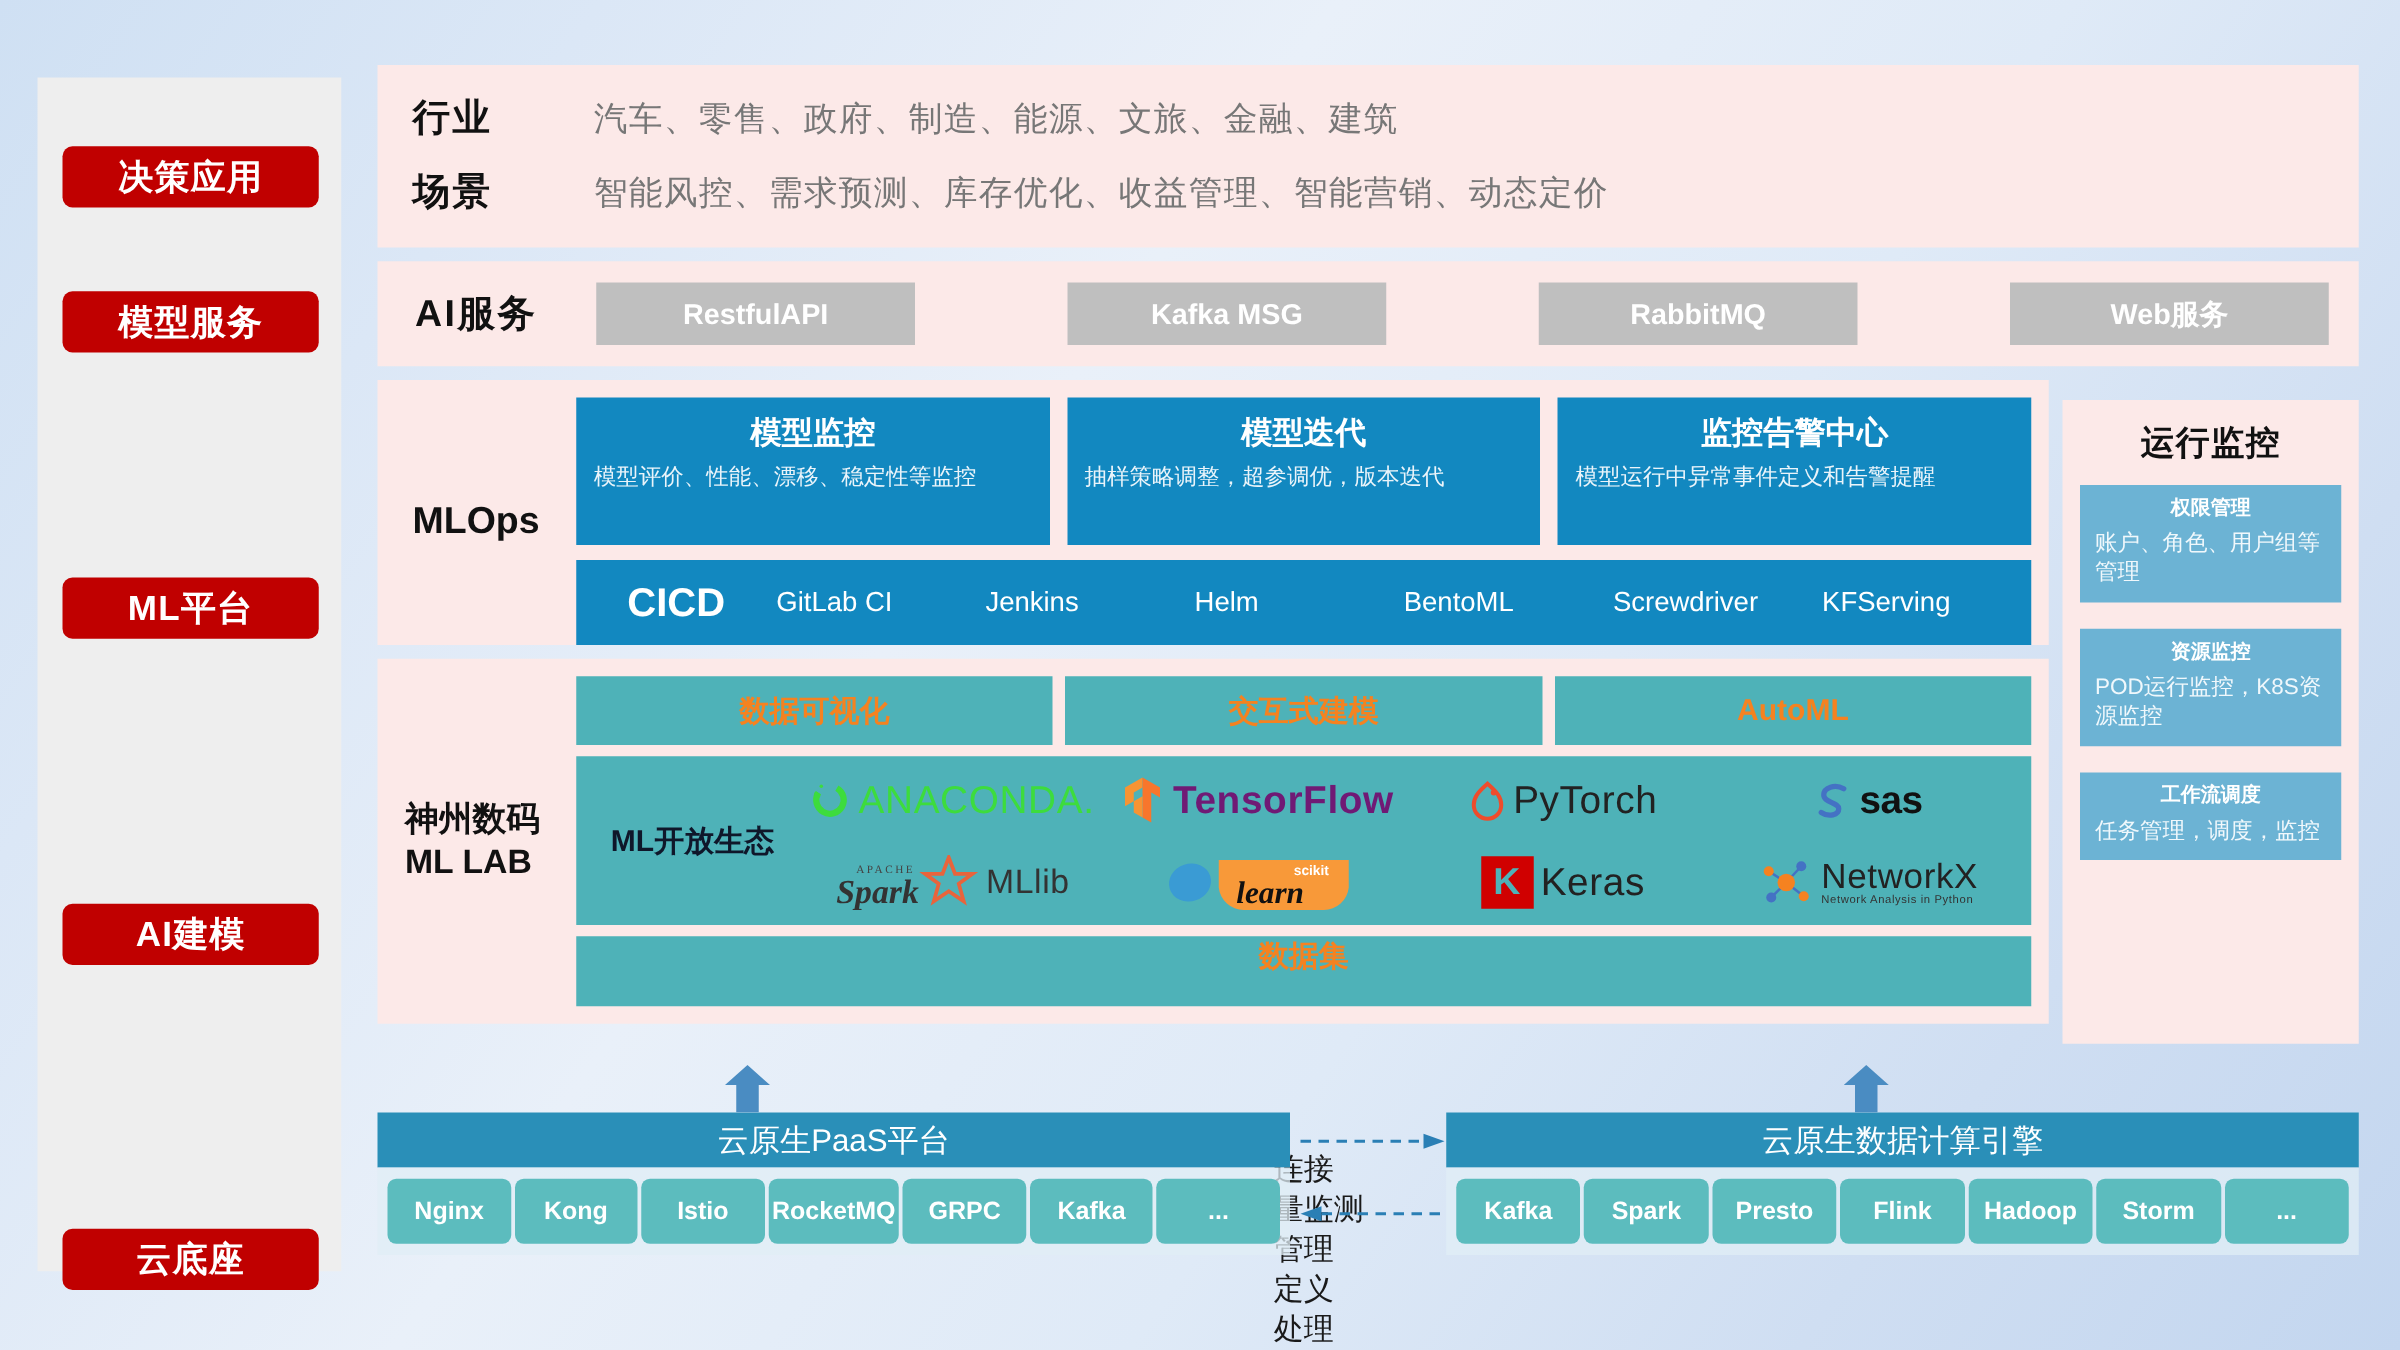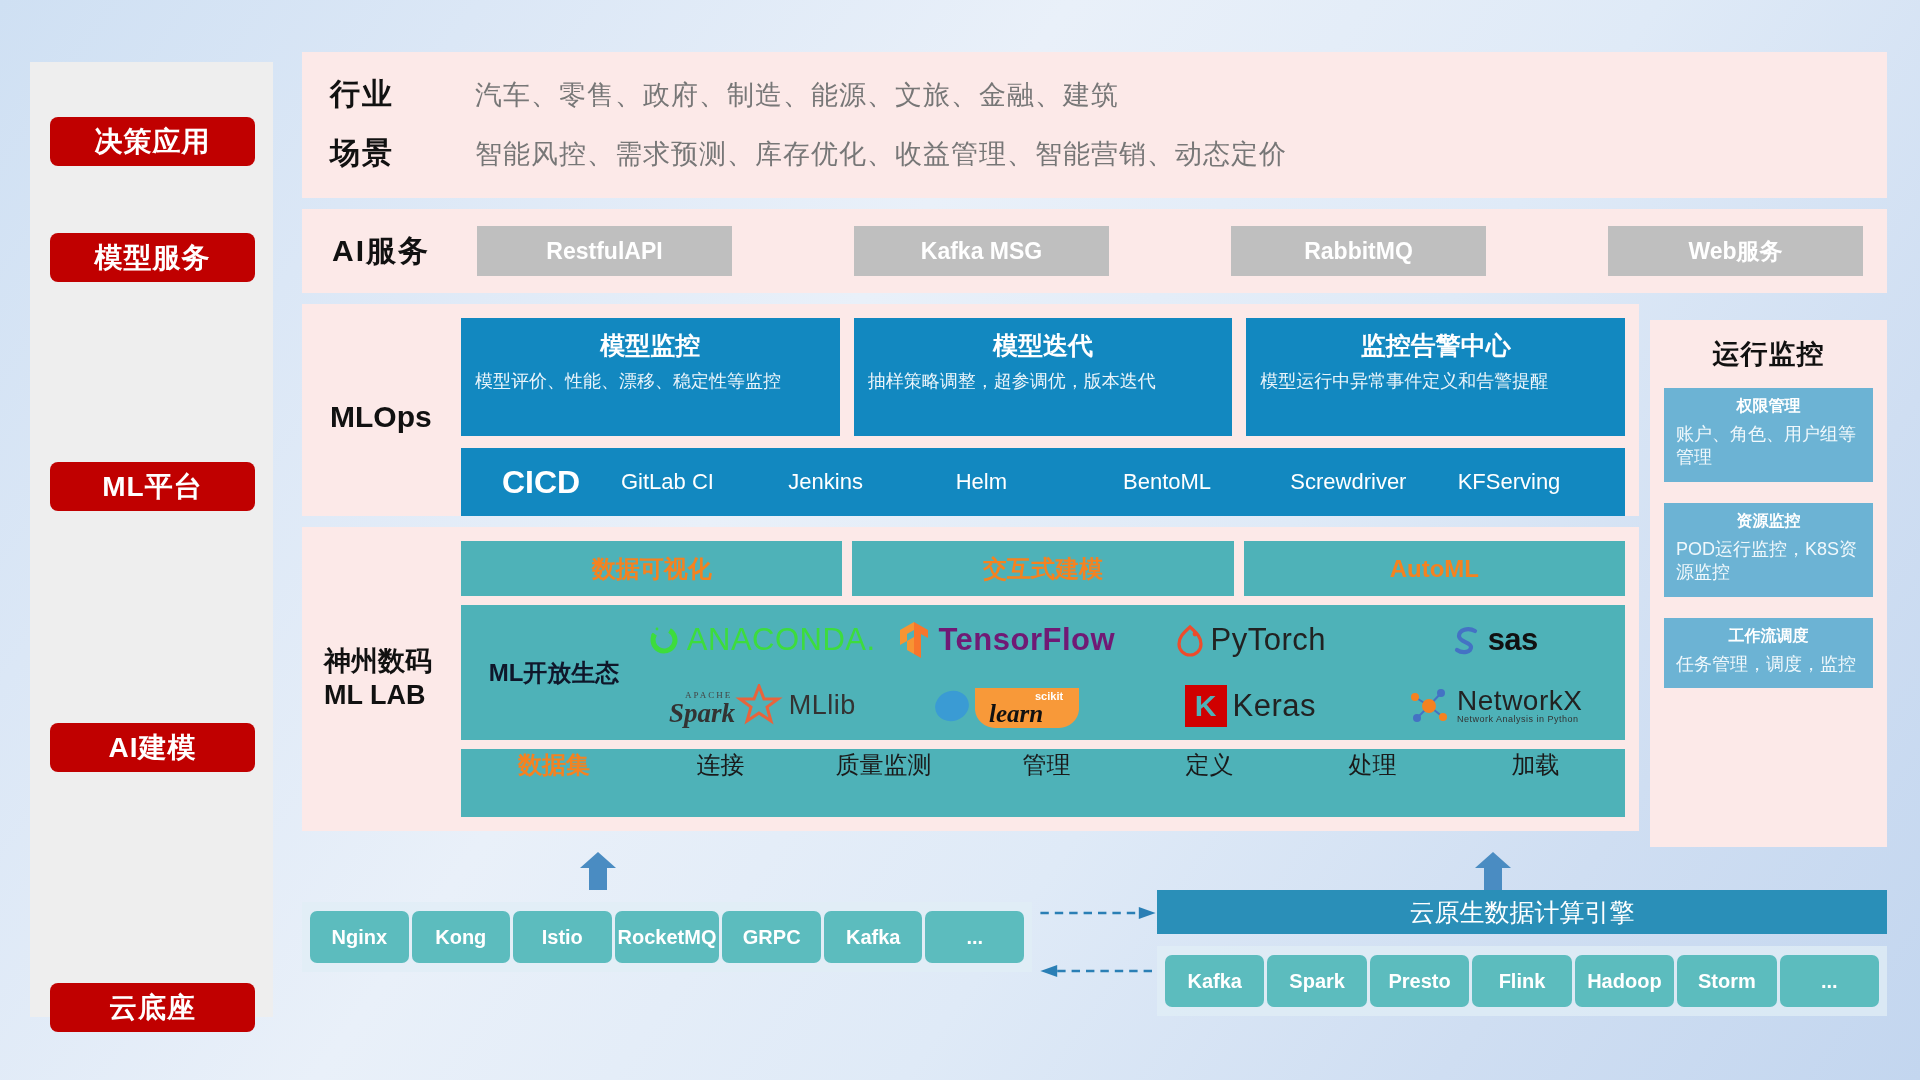--- a/index.html
+++ b/index.html
@@ -127,22 +127,22 @@
   }
   #eco-label {
     flex: 0 0 170px; color: #0f172a; font-size: 24px; font-weight: bold;
     text-align: center;
   }
   #eco-logos { flex: 1; display: flex; flex-direction: column; justify-content: center; gap: 4px; }
   .eco-line { display: flex; align-items: center; height: 62px; }
   .eco-slot { flex: 1; display: flex; align-items: center; justify-content: center; }
 
   #dataset-row {
-    margin-top: 9px; background: #4eb2b8; height: 68px;
-    display: flex; align-items: flex-start; padding: 0 8px;
+    margin-top: 9px; background: #4eb2b8; height: 56px;
+    display: flex; align-items: center; padding: 0 8px; flex-direction: column;
   }
   #dataset-label {
     flex: 0 0 170px; color: #f58220; font-size: 24px; font-weight: bold; text-align: center;
   }
   .dataset-item {
     flex: 1; color: #1a1a1a; font-size: 24px; text-align: center;
   }
 
   
   #monitor-panel {
@@ -175,21 +175,21 @@
   #cloud-gap { flex: 1; position: relative; }
   #cloud-engine { width: 730px; flex: 0 0 730px; }
 
   .cloud-header {
     background: #2a8fb8; color: #ffffff; height: 44px;
     display: flex; align-items: center; justify-content: center;
     font-size: 25px;
   }
   .cloud-body {
     background: rgba(224,238,245,0.75); padding: 9px 8px;
-    display: flex; gap: 3px; margin-top: 12px;
+    display: flex; gap: 3px;
   }
   .cloud-chip {
     flex: 1; height: 52px; background: #5cbcbe; border-radius: 7px;
     color: #ffffff; font-size: 20px; font-weight: bold;
     display: flex; align-items: center; justify-content: center;
     text-align: center; line-height: 1.05; padding: 0 3px;
   }
   .up-arrow {
     position: absolute; top: -38px; width: 40px; height: 38px;
   }
@@ -420,20 +420,21 @@
 
   </div>
 </div>
 
 <div id="bottom-area">
 
   <div class="cloud-block" id="cloud-paas">
     <svg class="up-arrow" id="arrow-paas" viewBox="0 0 40 38">
       <polygon points="20,0 38,16 29,16 29,38 11,38 11,16 2,16" fill="#4a8cc2"></polygon>
     </svg>
+    <div class="cloud-header">云原生PaaS平台</div>
     <div class="cloud-body">
       <div class="cloud-chip">Nginx</div>
       <div class="cloud-chip">Kong</div>
       <div class="cloud-chip">Istio</div>
       <div class="cloud-chip">RocketMQ</div>
       <div class="cloud-chip">GRPC</div>
       <div class="cloud-chip">Kafka</div>
       <div class="cloud-chip">...</div>
     </div>
   </div>

